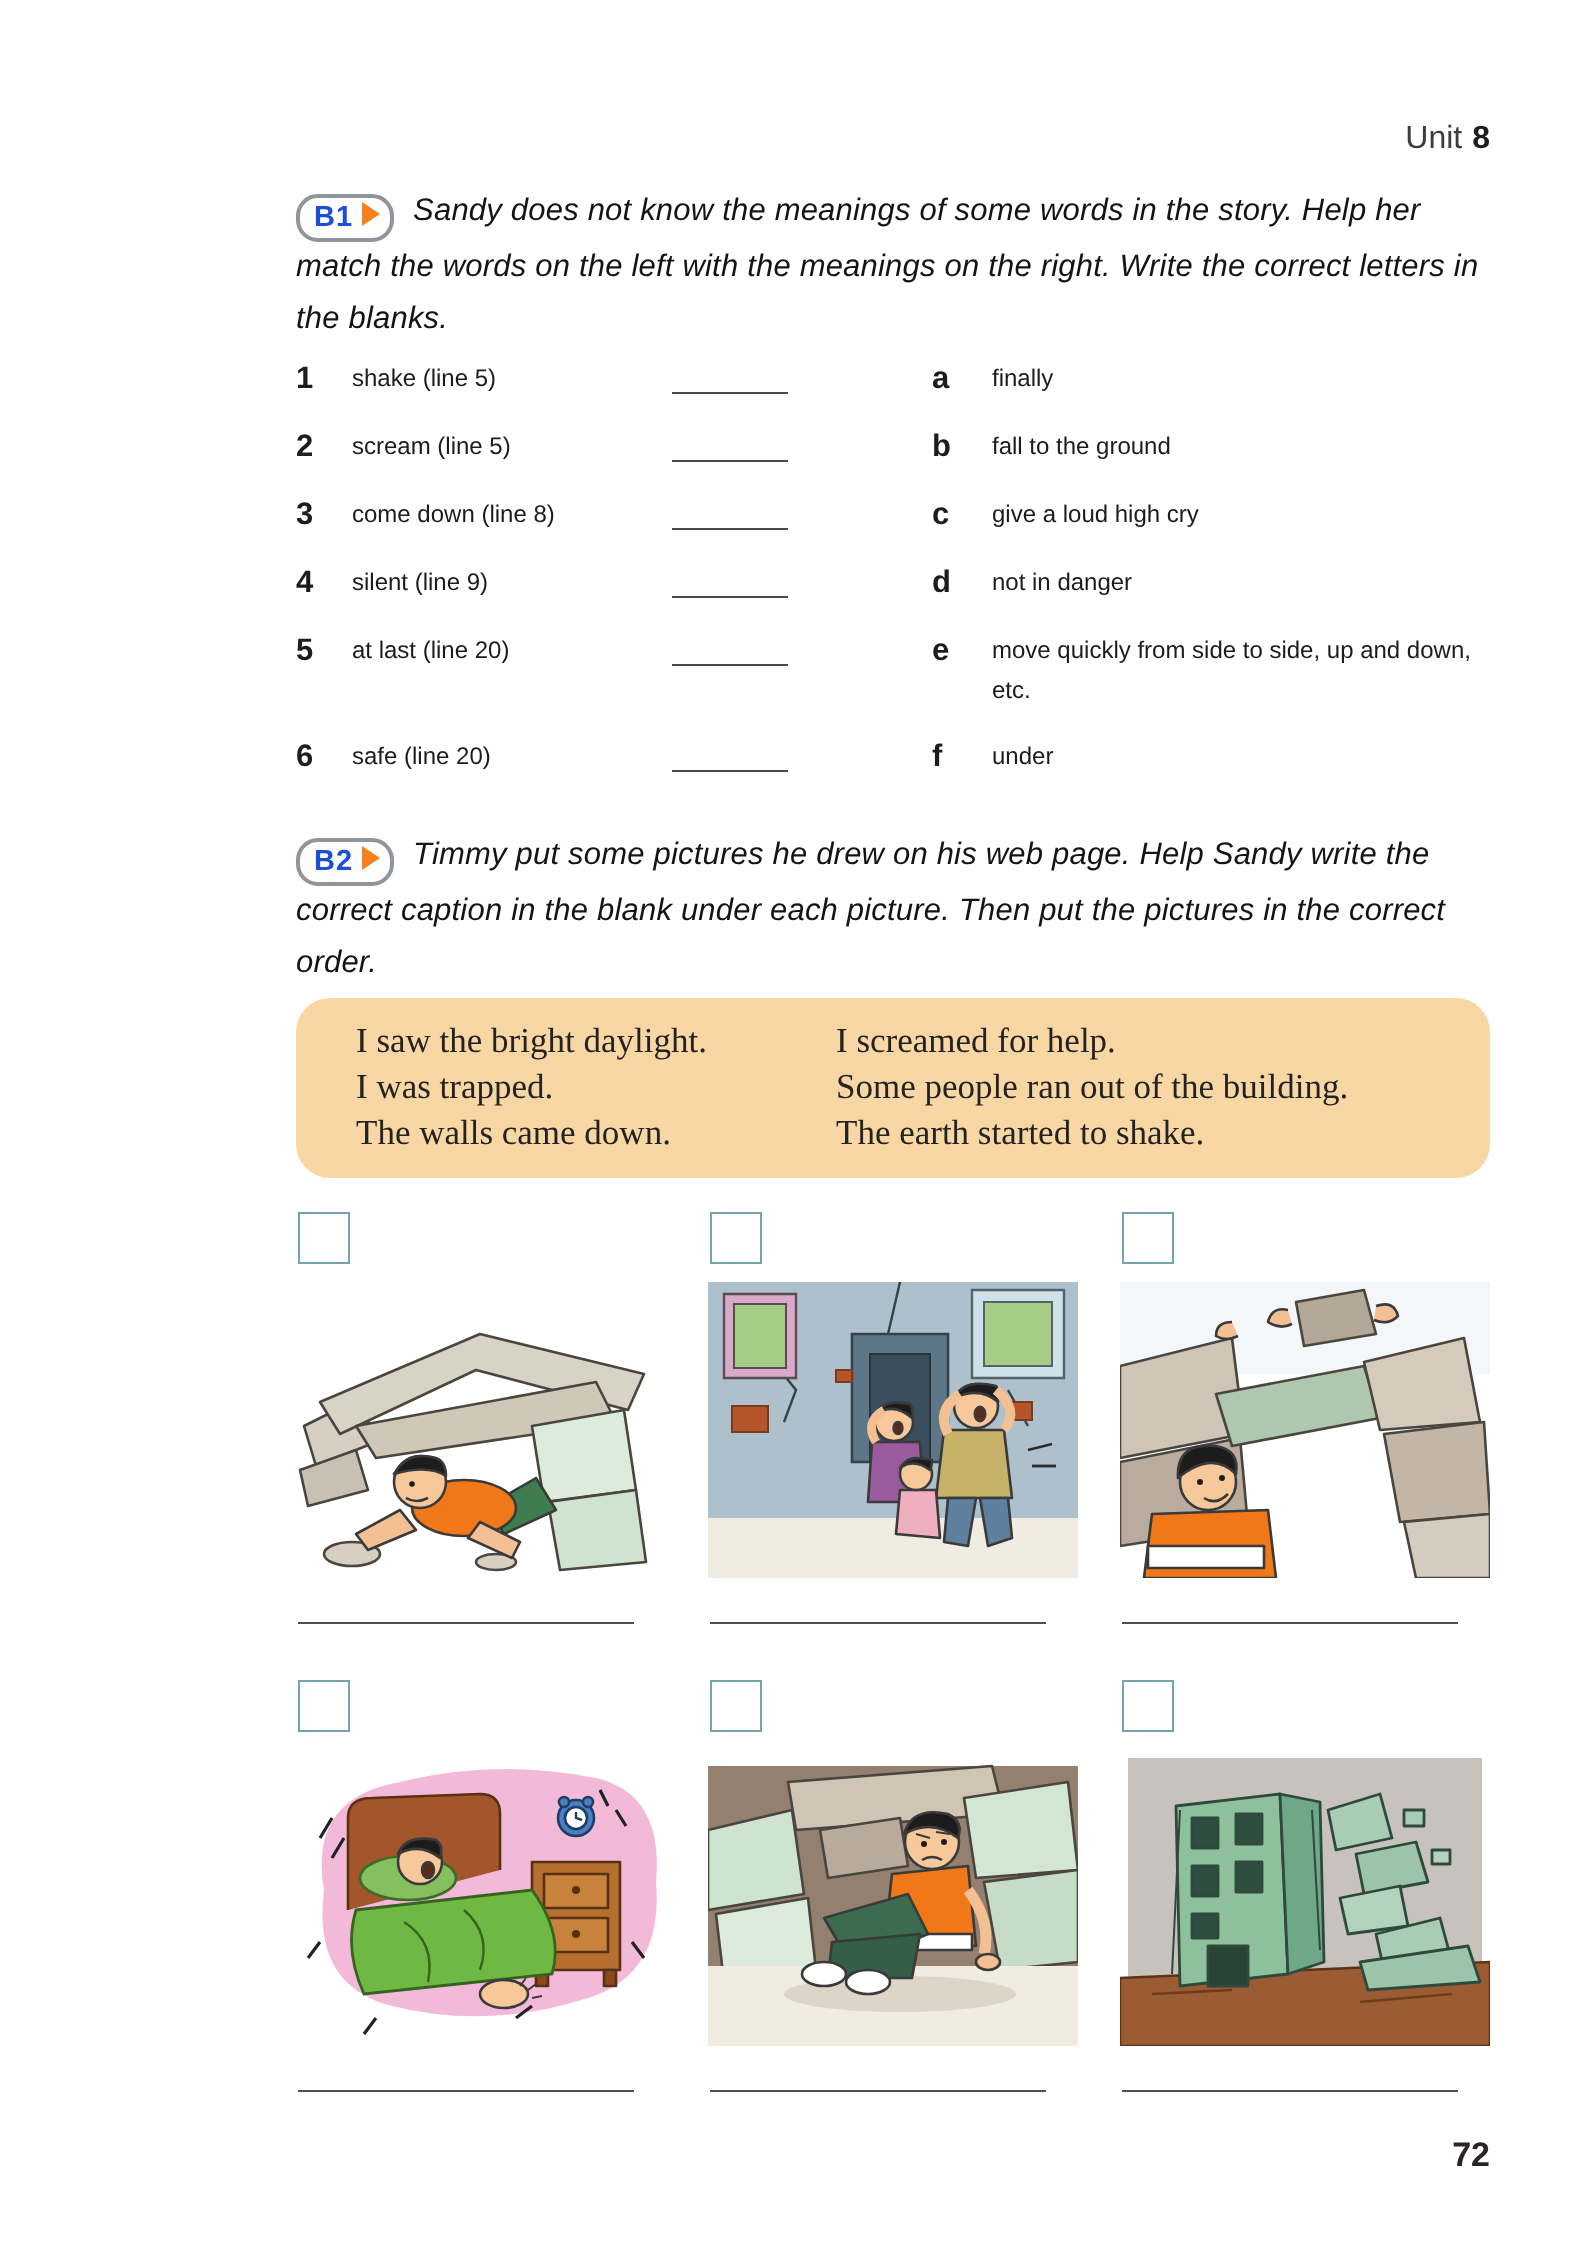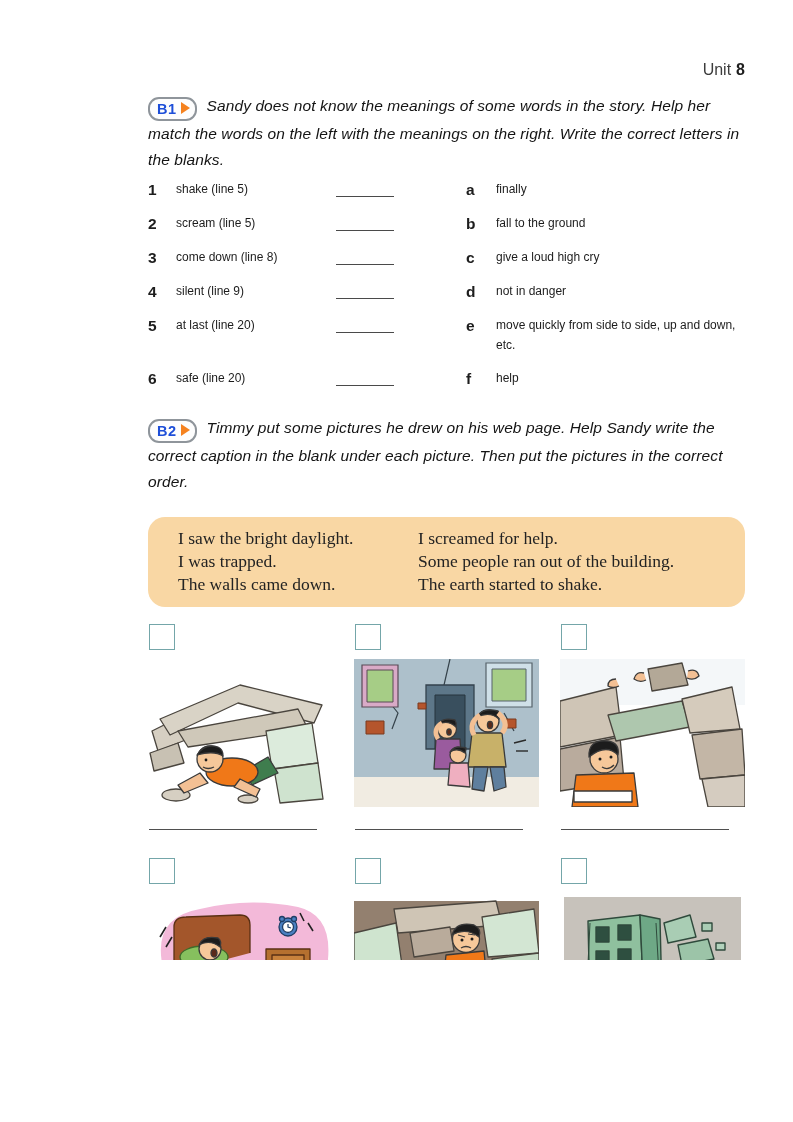--- a/index.html
+++ b/index.html
@@ -1,17 +1,17 @@
 <!DOCTYPE html>
 <html><head>
 <meta charset="utf-8">
 <style>
   html,body{margin:0;padding:0;background:#ffffff;}
   .page{
-    position:relative;width:793px;height:960px;background:#ffffff;
+    position:relative;width:793px;height:1122px;background:#ffffff;
     overflow:hidden;box-sizing:border-box;
     padding:60px 48px 0 148px;
     font-family:"Liberation Sans",sans-serif;color:#222;
   }
   
   .unit-label{text-align:right;font-size:16px;color:#3d3d3d;height:20px;line-height:20px;}
   .unit-label b{color:#1d1d1d;margin-left:5px;}
   .section-title{margin:8px 0 0 2px;font-size:22px;font-weight:bold;line-height:26px;}
   .sec-letter{color:#0d5cb0;margin-right:26px;}
   .sec-text{color:#e53312;}
@@ -36,21 +36,21 @@
     align-items:start;margin-bottom:13px;line-height:20px;
   }
   .match-num,.match-letter{font-weight:bold;font-size:15.5px;color:#1d1d1d;padding-top:1px;}
   .match-term,.match-meaning{font-family:Liberation Sans, sans-serif;font-size:12px;color:#1c1c1c;}
   .match-blank{
     display:inline-block;width:58px;height:16px;margin-top:1px;
     border-bottom:1.6px solid #4a4a4a;justify-self:start;
   }
   
   .caption-box{
-    margin-top:22px;background:#f9d7a4;border-radius:17px;
+    margin-top:4px;background:#f9d7a4;border-radius:17px;
     padding:10px 10px 11px 30px;display:grid;grid-template-columns:240px 1fr;
   }
   .cap-line{font-family:"Liberation Serif",serif;font-size:17.5px;line-height:23px;color:#232323;}
   
   .pics-grid{
     margin-top:17px;display:grid;grid-template-columns:repeat(3,185px);
     grid-column-gap:21px;grid-row-gap:22px;
   }
   .pic-cell{position:relative;height:212px;}
   .order-box{
@@ -114,21 +114,21 @@
       <span class="match-term">at last (line 20)</span>
       <span class="match-blank"></span>
       <span class="match-letter">e</span>
       <span class="match-meaning">move quickly from side to side, up and down, etc.</span>
     </div>
     <div class="match-row">
       <span class="match-num">6</span>
       <span class="match-term">safe (line 20)</span>
       <span class="match-blank"></span>
       <span class="match-letter">f</span>
-      <span class="match-meaning">help</span>
+      <span class="match-meaning">under</span>
     </div>
   </div>
 
   <p class="instructions" style="margin-top:26px">
     <span class="badge"><span class="badge-label">B2</span><span class="badge-arrow"></span></span><em>Timmy put some pictures he drew on his web page. Help Sandy write the correct caption in the blank under each picture. Then put the pictures in the correct order.</em>
   </p>
 
   <div class="caption-box">
     <div class="cap-col">
       <div class="cap-line">I saw the bright daylight.</div>

